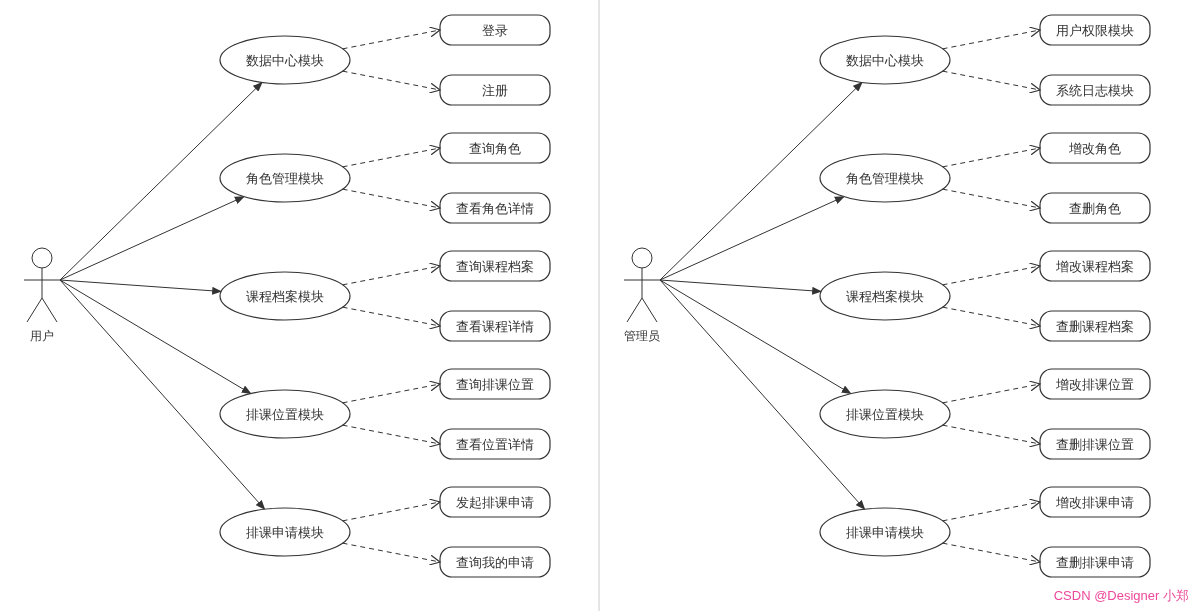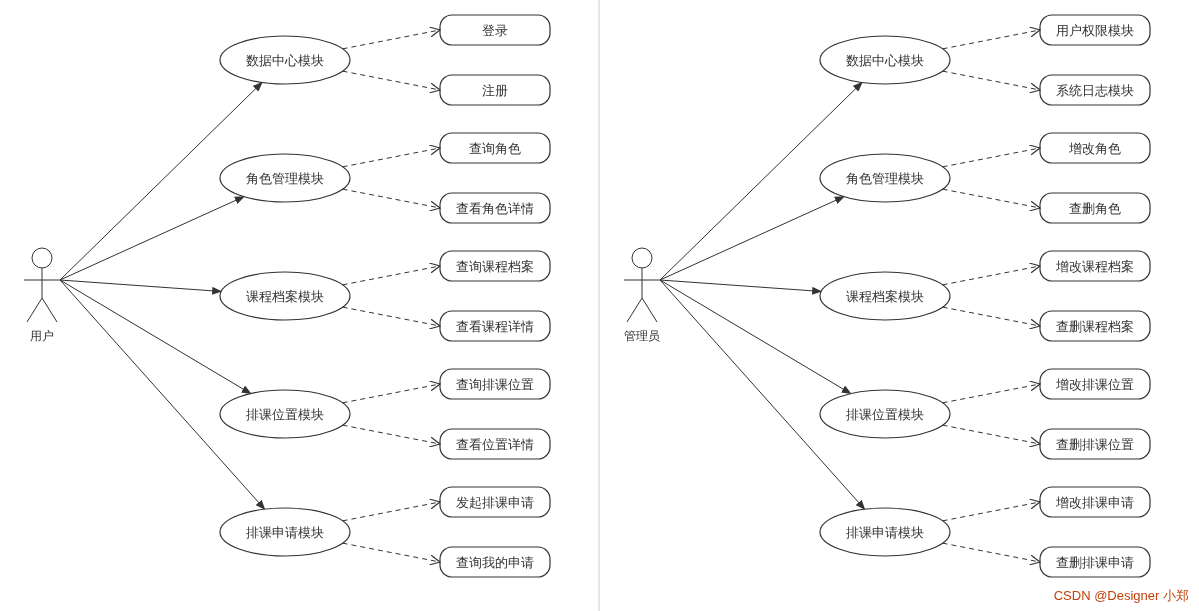--- a/index.html
+++ b/index.html
@@ -10,21 +10,21 @@
       font-family: "Microsoft YaHei", "SimSun", Arial, sans-serif;
       font-size: 13px;
       color: #333333;
       position: relative;
       overflow: hidden;
     }
     .watermark {
       position: absolute;
       bottom: 6px;
       right: 10px;
-      color: #c2410c;
+      color: #ec4899;
       font-size: 13px;
       pointer-events: none;
     }
     svg { display: block; }
     .solid-line { stroke: #333333; stroke-width: 1; fill: none; }
     .dashed-line { stroke: #333333; stroke-width: 1; fill: none; stroke-dasharray: 5 4; }
     .ellipse-shape { stroke: #333333; stroke-width: 1.2; fill: #ffffff; }
     .rrect-shape { stroke: #333333; stroke-width: 1.2; fill: #ffffff; }
     .text-node { font-size: 13px; fill: #333333; text-anchor: middle; dominant-baseline: central; }
     .actor-label { font-size: 12px; fill: #333333; text-anchor: middle; }

